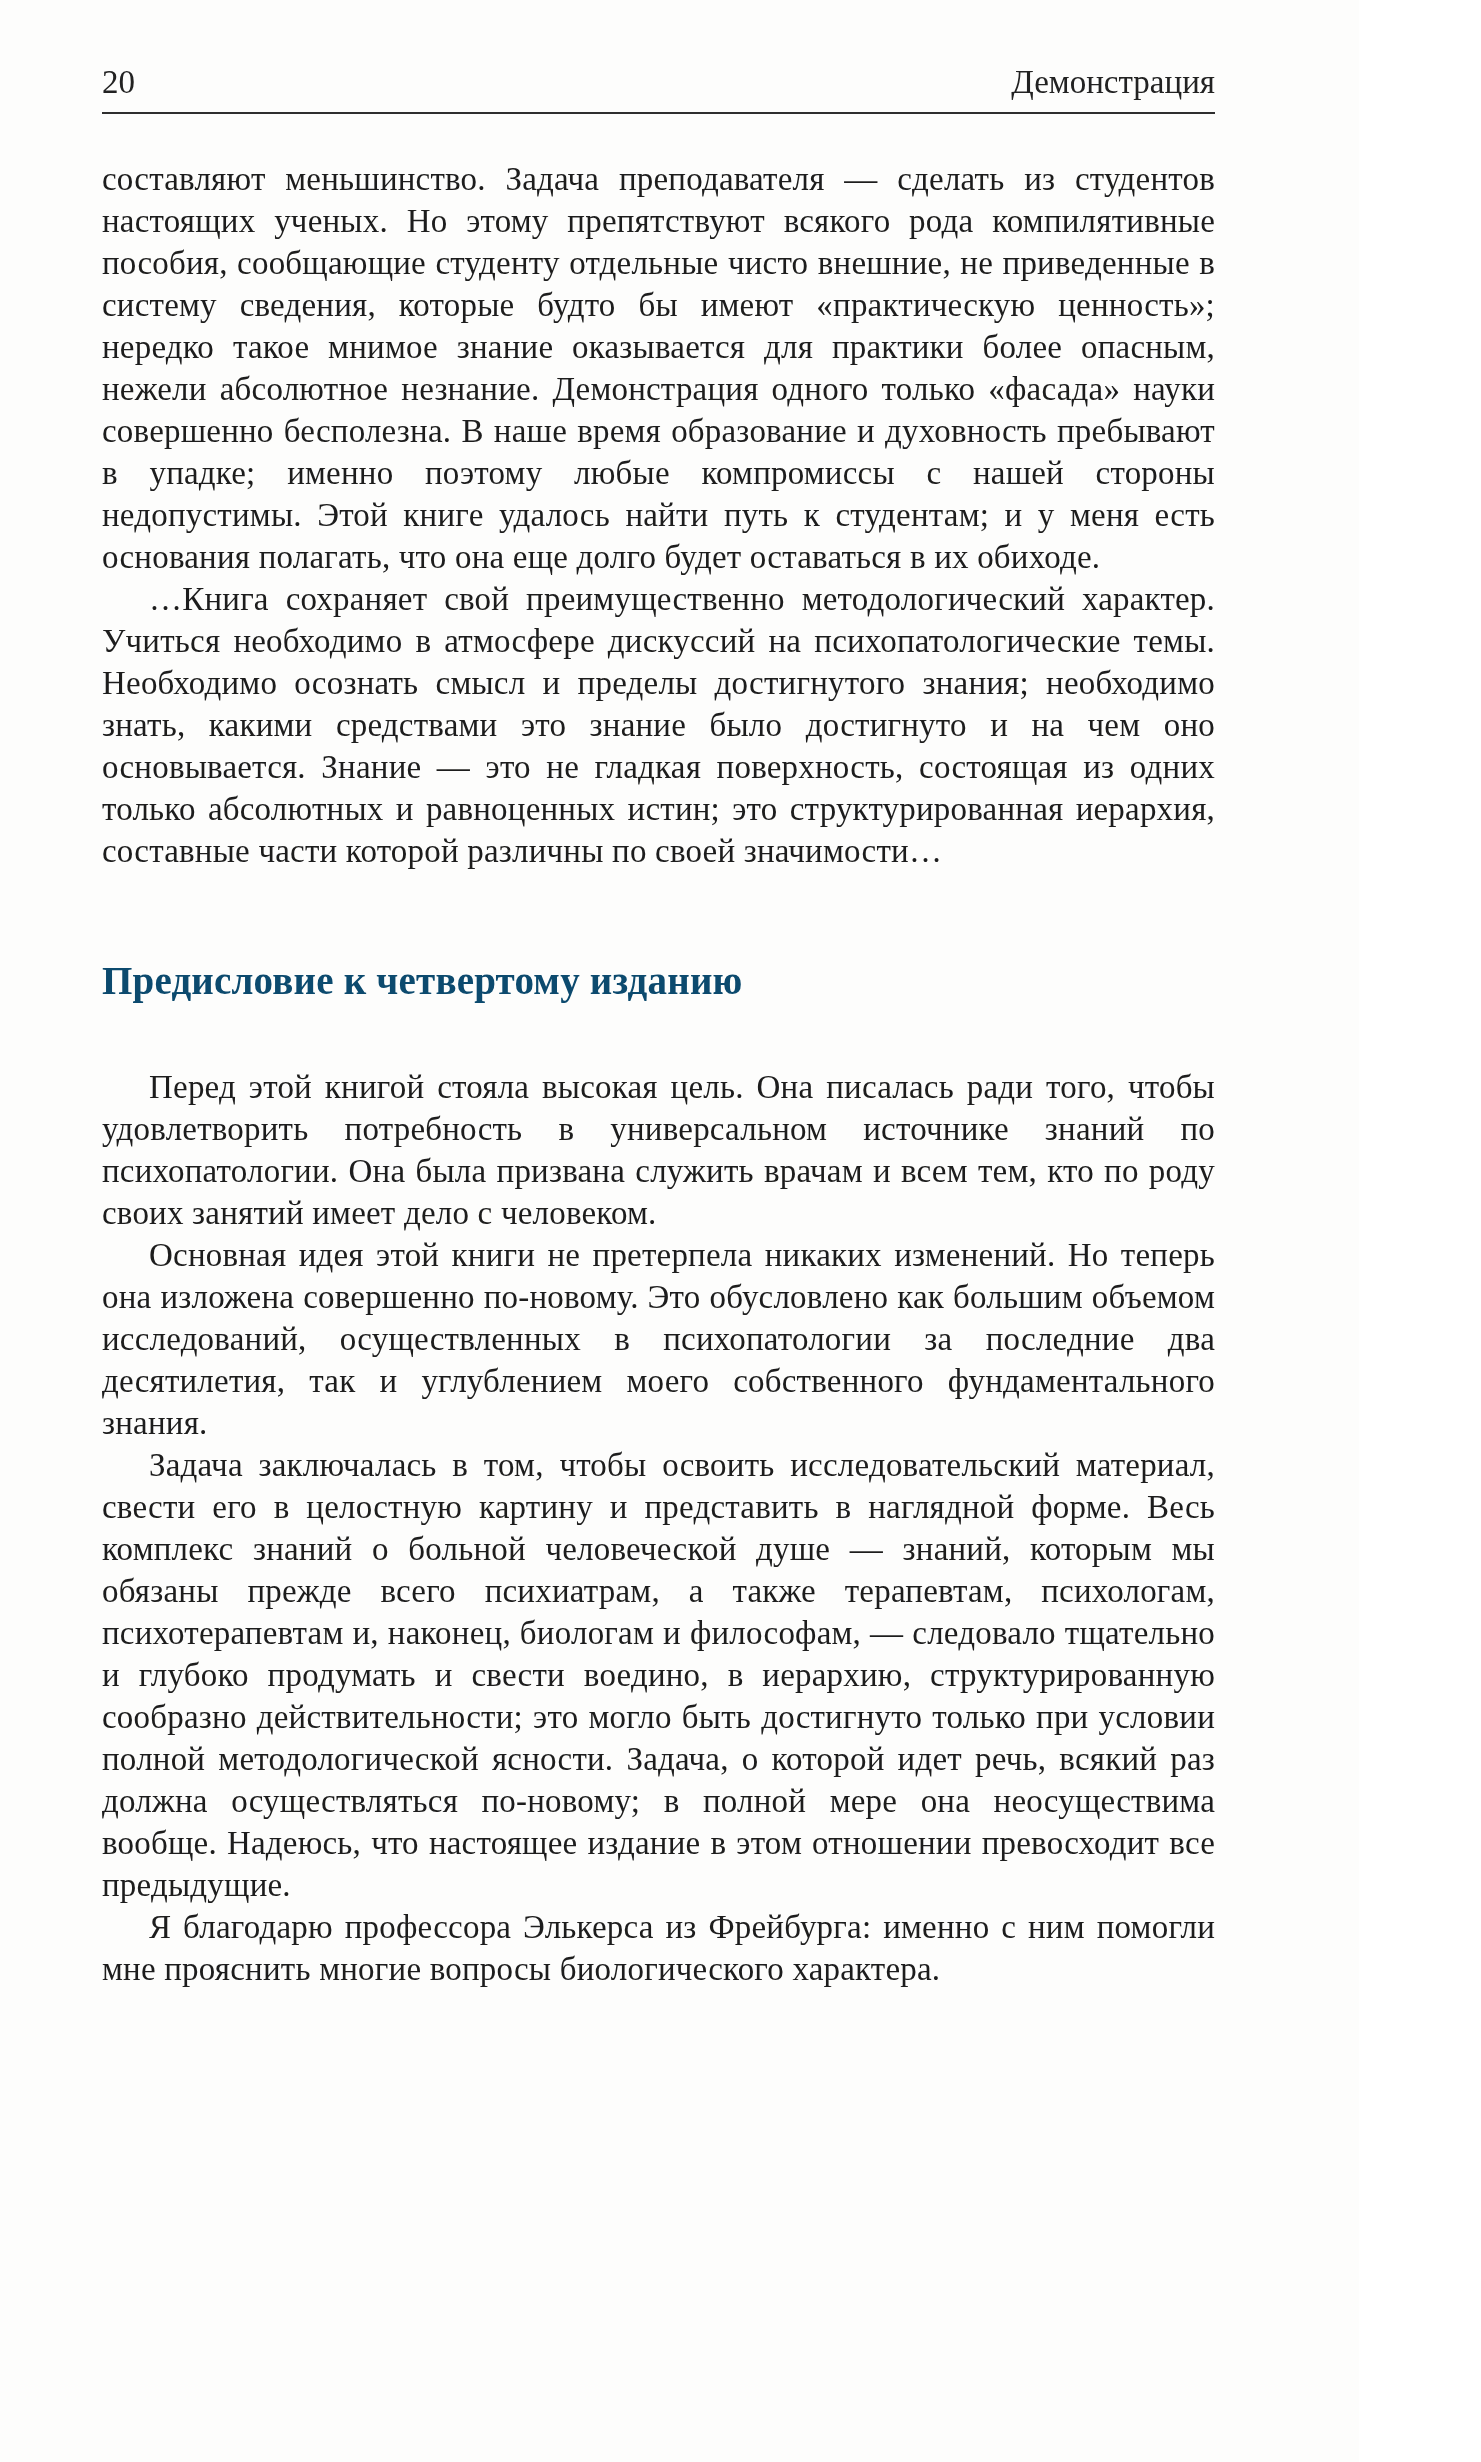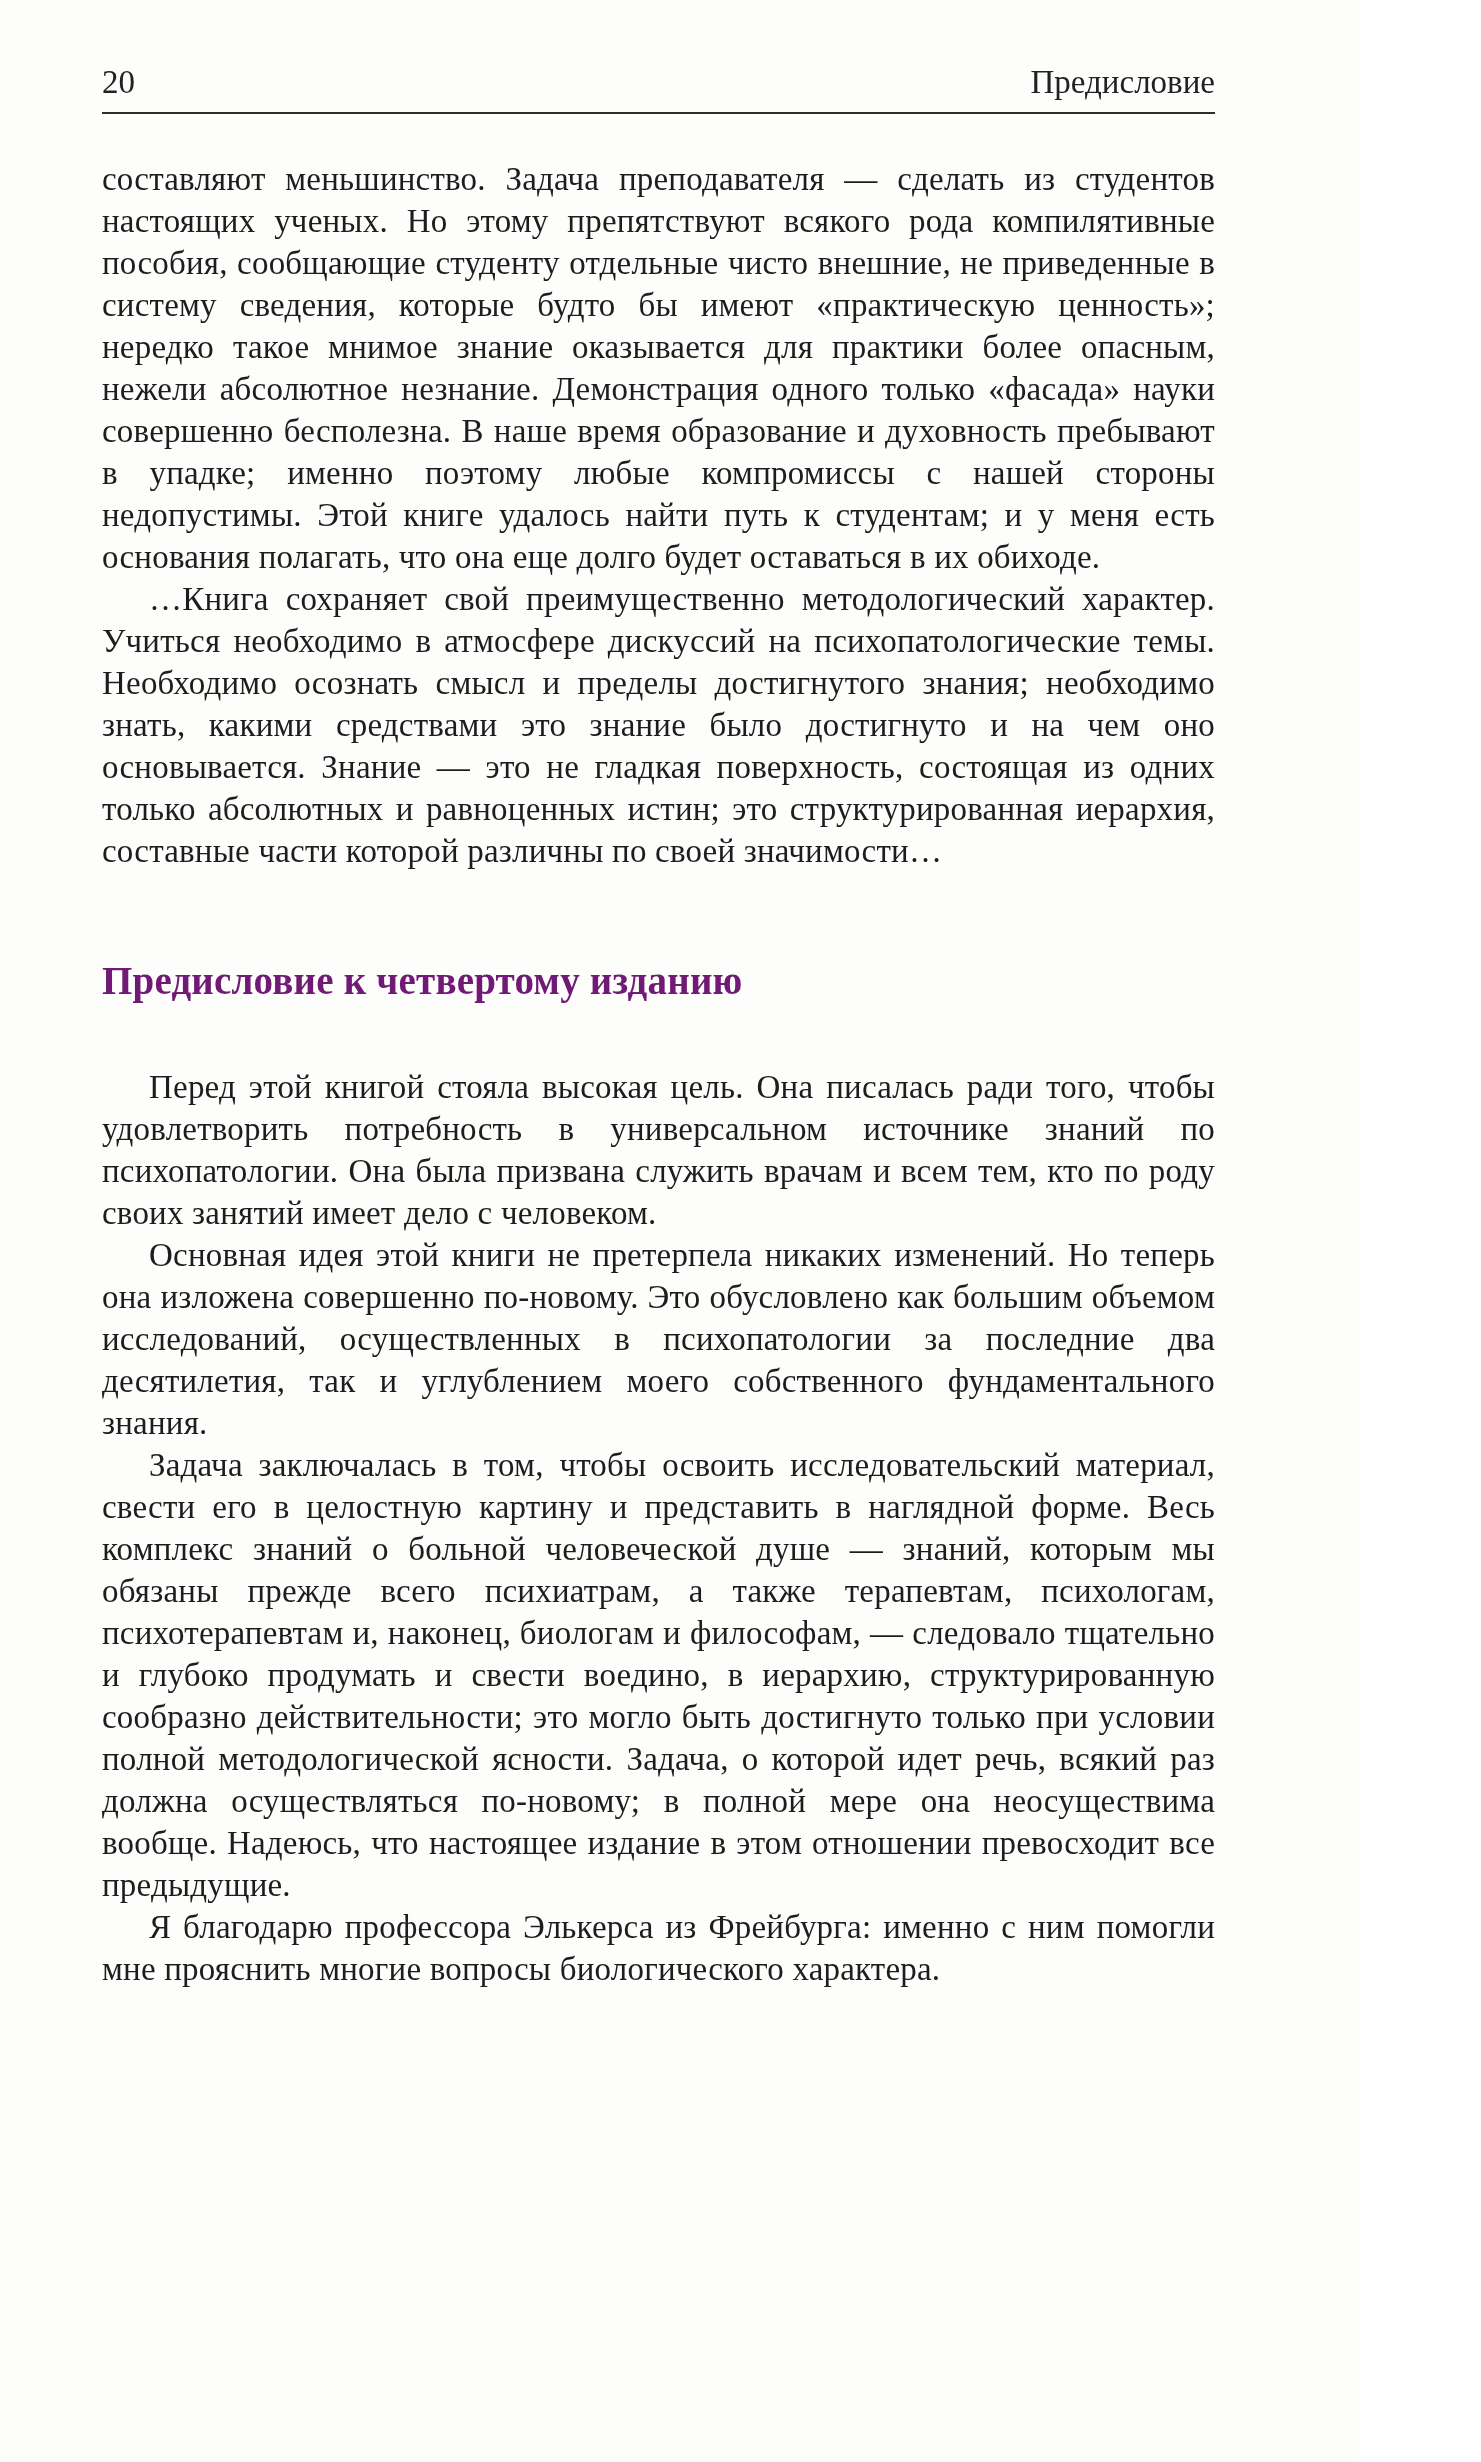--- a/index.html
+++ b/index.html
@@ -47,34 +47,34 @@
     padding: 0;
     text-indent: 47px;
   }
   .body-text p.no-indent {
     text-indent: 0;
   }
   .section-heading {
     font-size: 39px;
     line-height: 45px;
     font-weight: bold;
-    color: #701a75;
+    color: #0c4a6e;
     margin: 86px 0 63px 0;
     text-align: left;
     letter-spacing: 0.2px;
   }
 </style>
 </head>
 <body>
 
 <div class="page">
 
   <div class="running-header">
     <span>20</span>
-    <span>Предисловие</span>
+    <span>Демонстрация</span>
   </div>
   <div class="header-rule"></div>
 
   <div class="body-text">
 
     <section>
       <p class="no-indent">составляют меньшинство. Задача преподавателя — сделать из студентов настоящих ученых. Но этому препятствуют всякого рода компилятивные пособия, сообщающие студенту отдельные чисто внешние, не приведенные в систему сведения, которые будто бы имеют «практическую ценность»; нередко такое мнимое знание оказывается для практики более опасным, нежели абсолютное незнание. Демонстрация одного только «фасада» науки совершенно бесполезна. В наше время образование и духовность пребывают в упадке; именно поэтому любые компромиссы с нашей стороны недопустимы. Этой книге удалось найти путь к студентам; и у меня есть основания полагать, что она еще долго будет оставаться в их обиходе.</p>
       <p>…Книга сохраняет свой преимущественно методологический характер. Учиться необходимо в атмосфере дискуссий на психопатологические темы. Необходимо осознать смысл и пределы достигнутого знания; необходимо знать, какими средствами это знание было достигнуто и на чем оно основывается. Знание — это не гладкая поверхность, состоящая из одних только абсолютных и равноценных истин; это структурированная иерархия, составные части которой различны по своей значимости…</p>
     </section>
 

